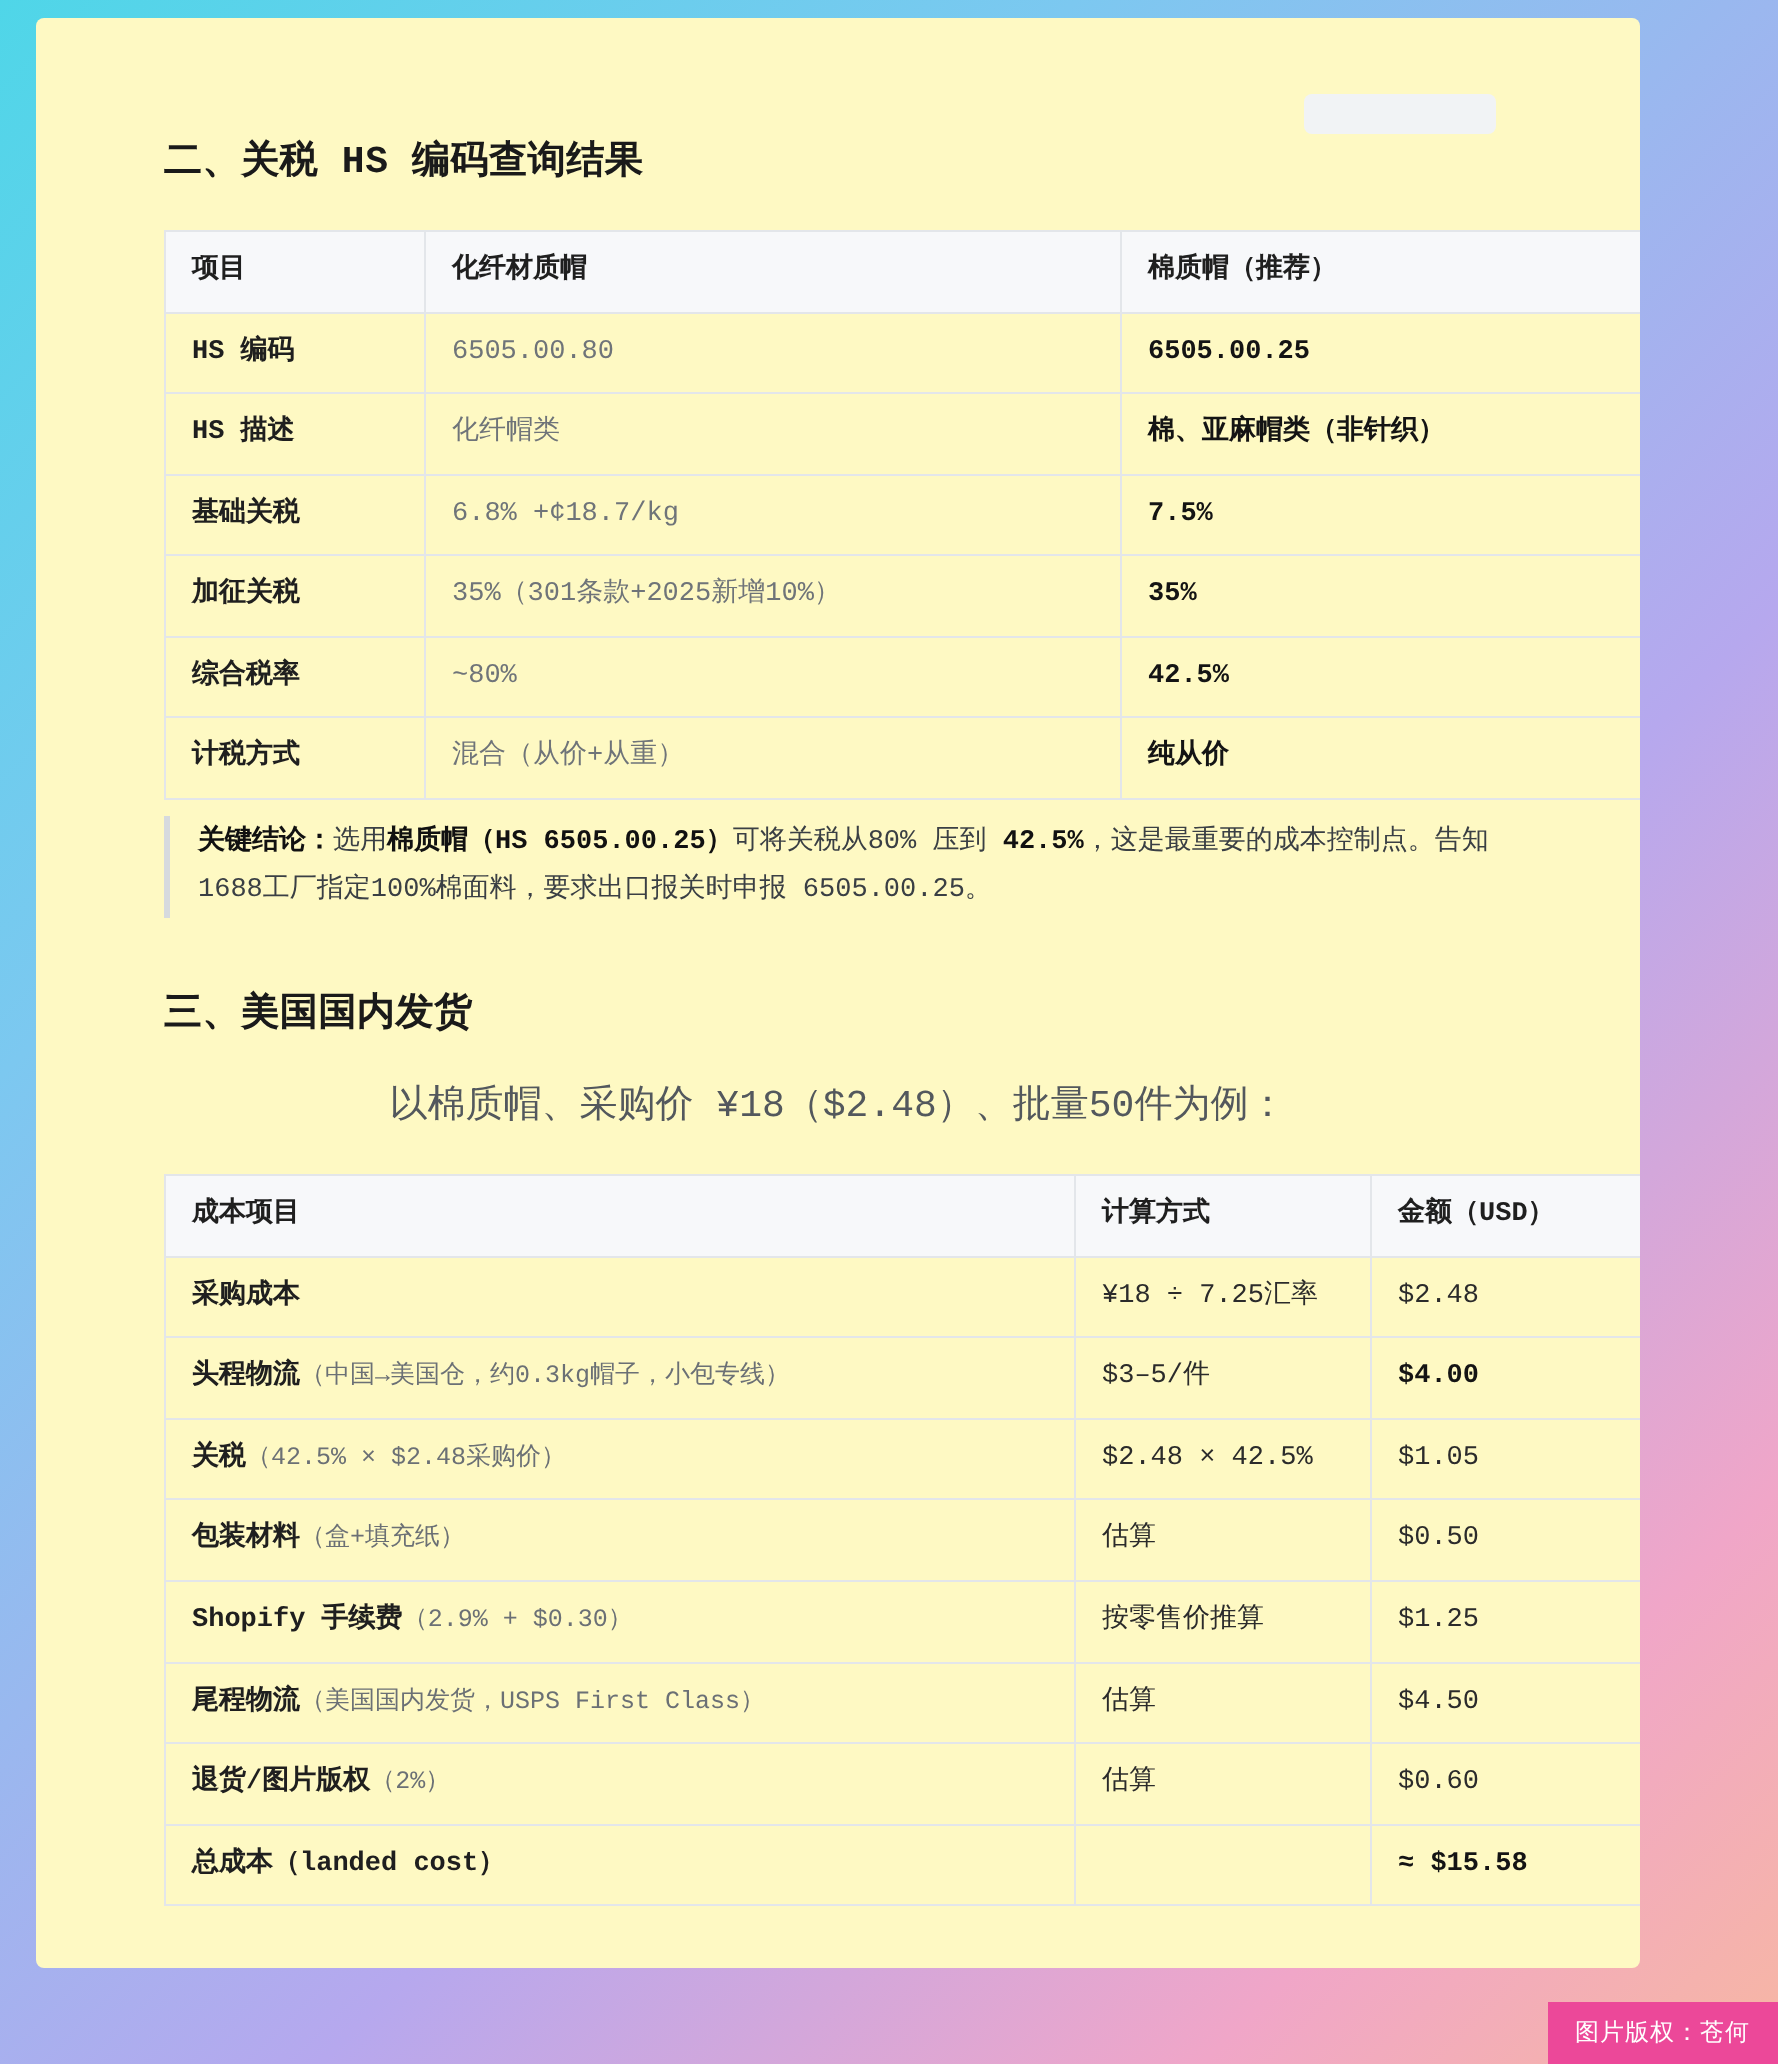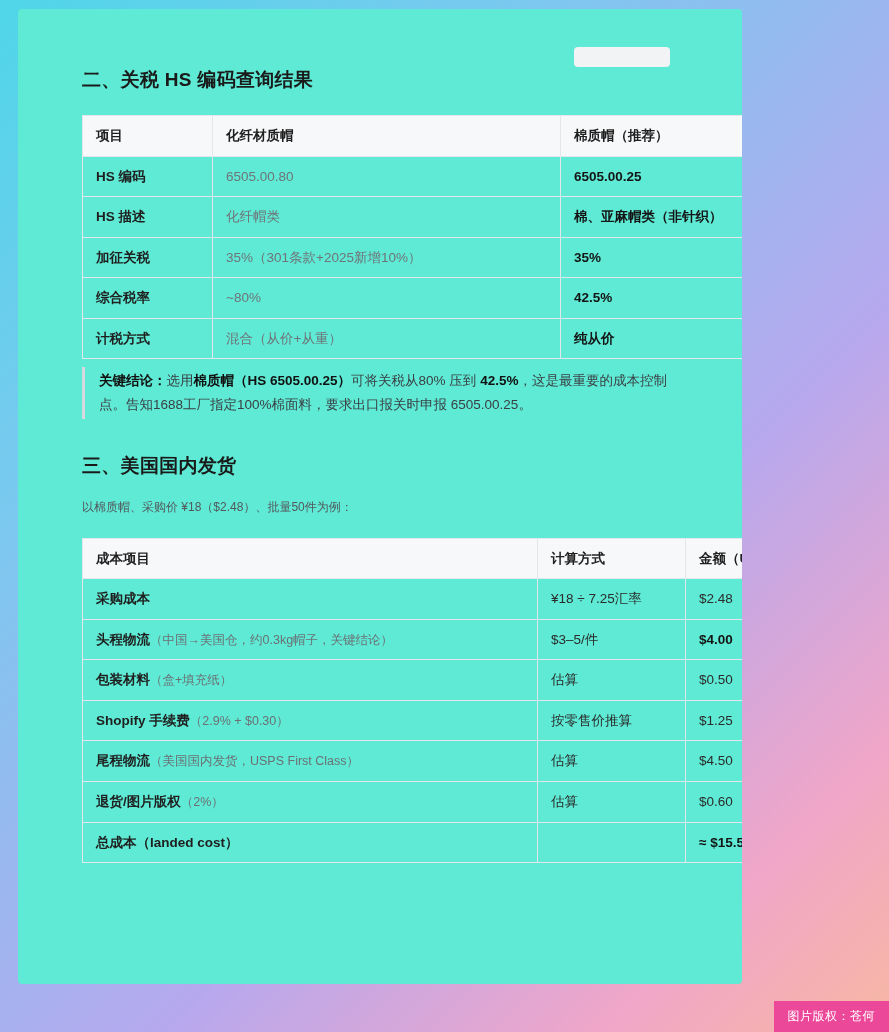--- a/index.html
+++ b/index.html
@@ -11,25 +11,26 @@
     height: 1032px;
     font-family: "Liberation Sans", sans-serif;
     background: linear-gradient(135deg, #4fd6e8 0%, #7cc8f0 28%, #b6a8ee 62%, #f0a6c8 85%, #f7b7a3 100%);
     overflow: hidden;
     position: relative;
   }
   .page-card {
     position: absolute;
     left: 18px;
     top: 9px;
-    width: 724px;
+    width: 802px;
     height: 975px;
-    background: #5eead4;
+    background: #fef9c3;
     border-radius: 4px;
     overflow: hidden;
+    font-family: Liberation Mono, monospace;
   }
   .inner {
     padding: 0 64px;
     box-sizing: border-box;
   }
 
   .chip {
     position: absolute;
     right: 72px;
     top: 38px;
@@ -102,22 +103,23 @@
     border-left: 3px solid #d6dade;
     padding: 2px 0 2px 14px;
     font-size: 13.5px;
     line-height: 1.75;
     color: #3a3f44;
   }
   .note b { color: #111; }
 
   .lead {
     margin-top: 20px;
-    font-size: 12px;
+    font-size: 19px;
     color: #53585d;
+    text-align: center;
   }
 
   .watermark {
     position: absolute;
     right: 0;
     bottom: 0;
     background: #ec4899;
     color: #ffffff;
     font-size: 12px;
     padding: 7px 14px;
@@ -152,20 +154,25 @@
           <td class="key">HS 编码</td>
           <td class="muted">6505.00.80</td>
           <td class="strong">6505.00.25</td>
         </tr>
         <tr>
           <td class="key">HS 描述</td>
           <td class="muted">化纤帽类</td>
           <td class="strong">棉、亚麻帽类（非针织）</td>
         </tr>
         <tr>
+          <td class="key">基础关税</td>
+          <td class="muted">6.8% +¢18.7/kg</td>
+          <td class="strong">7.5%</td>
+        </tr>
+        <tr>
           <td class="key">加征关税</td>
           <td class="muted">35%（301条款+2025新增10%）</td>
           <td class="strong">35%</td>
         </tr>
         <tr>
           <td class="key">综合税率</td>
           <td class="muted">~80%</td>
           <td class="strong">42.5%</td>
         </tr>
         <tr>
@@ -197,23 +204,28 @@
           <th>金额（USD）</th>
         </tr>
       </thead>
       <tbody>
         <tr>
           <td class="key"><span>采购成本</span><span class="sub"></span></td>
           <td>¥18 ÷ 7.25汇率</td>
           <td>$2.48</td>
         </tr>
         <tr>
-          <td class="key"><span>头程物流</span><span class="sub">（中国→美国仓，约0.3kg帽子，关键结论）</span></td>
+          <td class="key"><span>头程物流</span><span class="sub">（中国→美国仓，约0.3kg帽子，小包专线）</span></td>
           <td>$3–5/件</td>
           <td class="strong">$4.00</td>
+        </tr>
+        <tr>
+          <td class="key"><span>关税</span><span class="sub">（42.5% × $2.48采购价）</span></td>
+          <td>$2.48 × 42.5%</td>
+          <td>$1.05</td>
         </tr>
         <tr>
           <td class="key"><span>包装材料</span><span class="sub">（盒+填充纸）</span></td>
           <td>估算</td>
           <td>$0.50</td>
         </tr>
         <tr>
           <td class="key"><span>Shopify 手续费</span><span class="sub">（2.9% + $0.30）</span></td>
           <td>按零售价推算</td>
           <td>$1.25</td>

